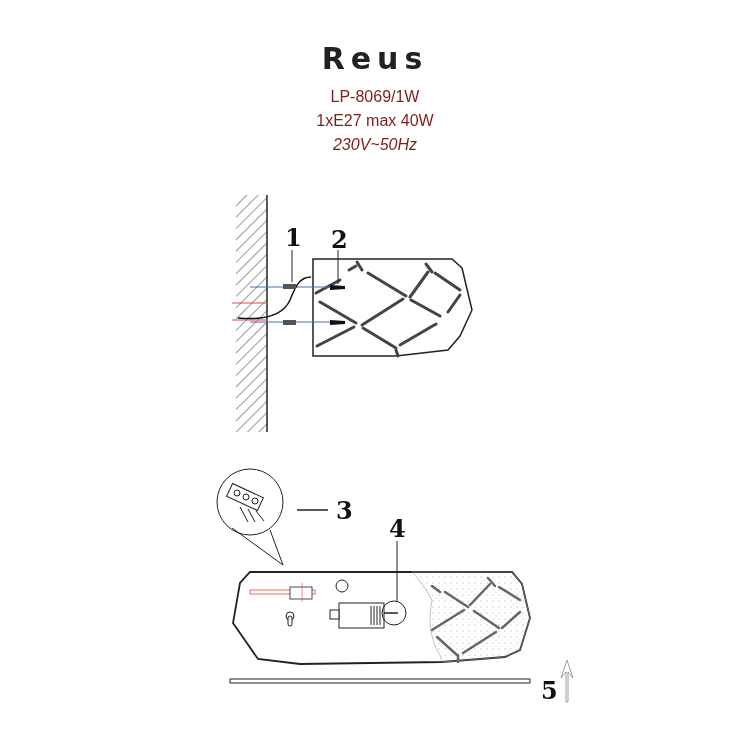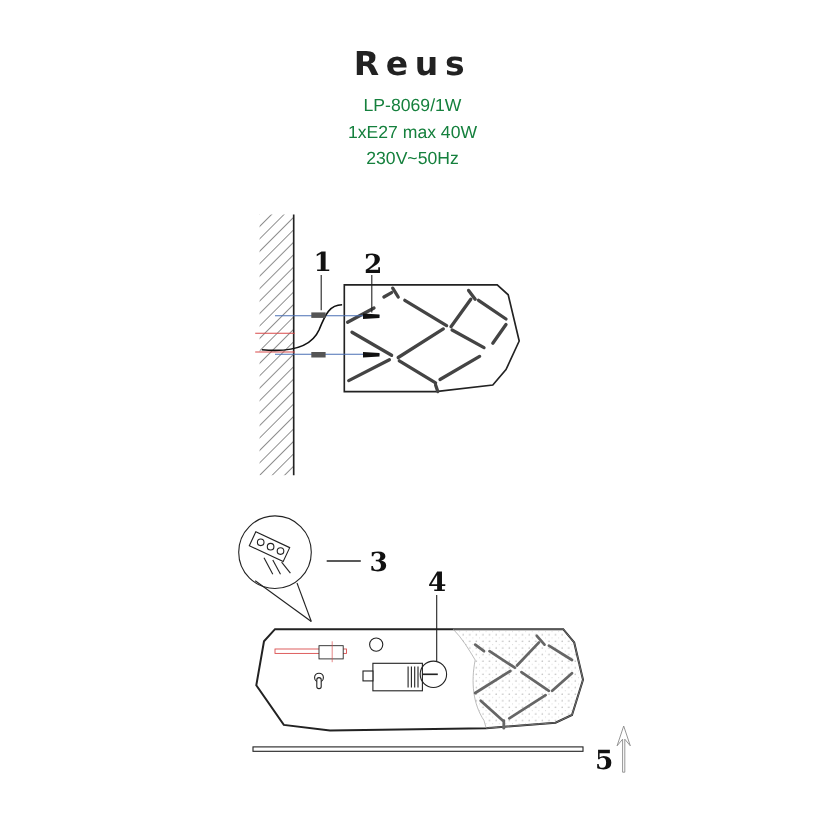--- a/index.html
+++ b/index.html
@@ -1,19 +1,19 @@
 <!DOCTYPE html>
 <html><head>
 <meta charset="utf-8">
 <style>
   html, body { margin: 0; padding: 0; background: #ffffff; }
   body { width: 750px; height: 750px; position: relative; overflow: hidden; font-family: "Liberation Sans", sans-serif; color: #222; }
   .title { position: absolute; top: 30px; left: 0; width: 750px; text-align: center; font-family: "DejaVu Sans", sans-serif; font-weight: bold; font-size: 30px; letter-spacing: 6px; color: #222; margin-top: 11px; }
-  .spec { position: absolute; left: 0; width: 750px; text-align: center; font-size: 16px; color: #15803d; }
-  .spec1 { top: 88px; } .spec2 { top: 112px; } .spec3 { top: 136px; }
+  .spec { position: absolute; left: 0; width: 750px; text-align: center; font-size: 16px; color: #7f1d1d; }
+  .spec1 { top: 88px; } .spec2 { top: 112px; } .spec3 { top: 136px; font-style: italic; }
   svg.diagram { position: absolute; left: 0; top: 0; }
   .callout { font-family: "DejaVu Serif", serif; font-weight: bold; font-size: 24px; fill: #111; }
 </style>
 </head>
 <body>
 
 <div class="title">Reus</div>
 <div class="spec spec1">LP-8069/1W</div>
 <div class="spec spec2">1xE27 max 40W</div>
 <div class="spec spec3">230V~50Hz</div>

